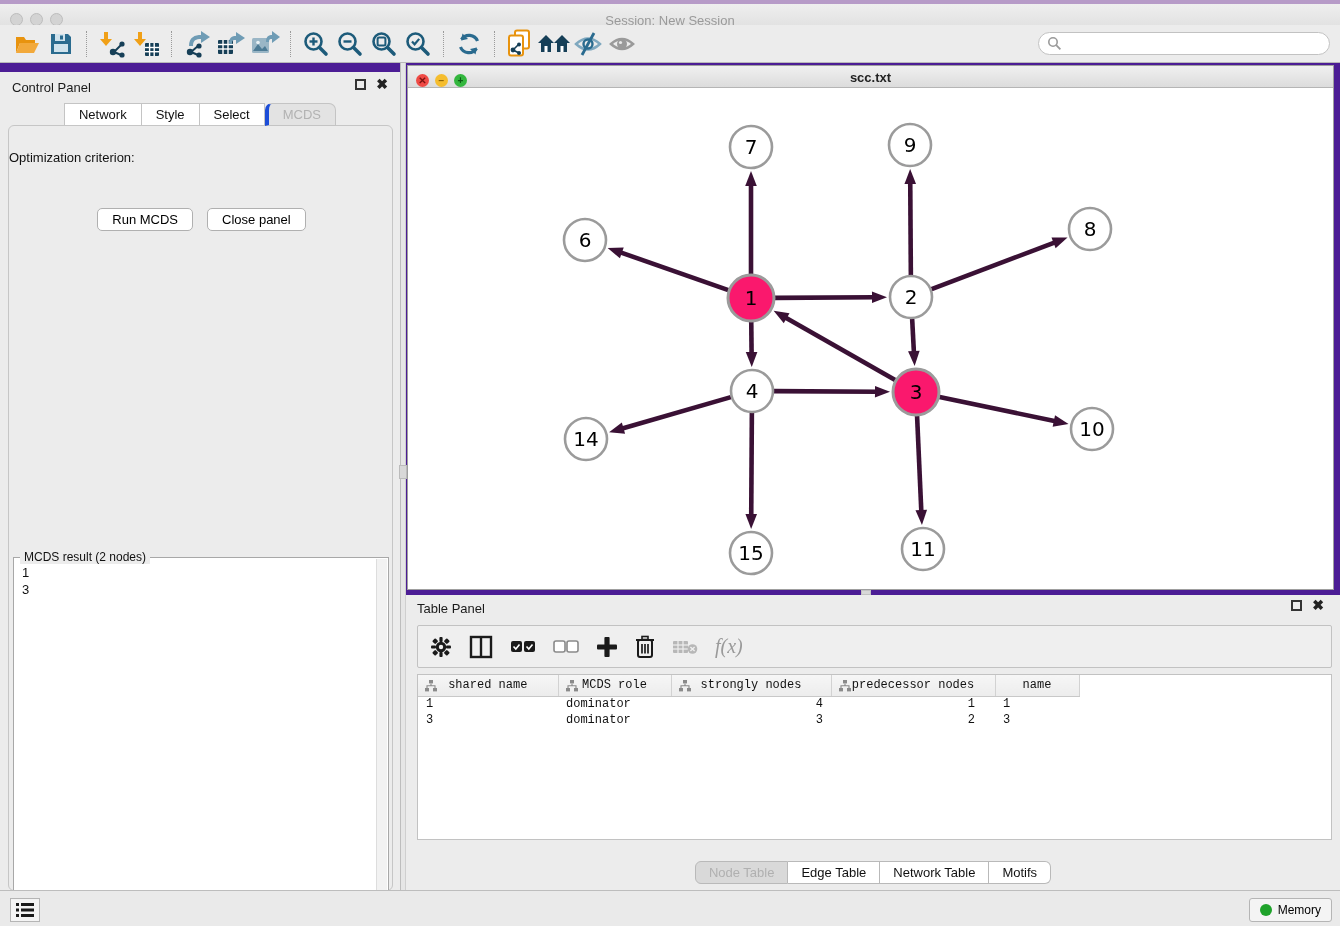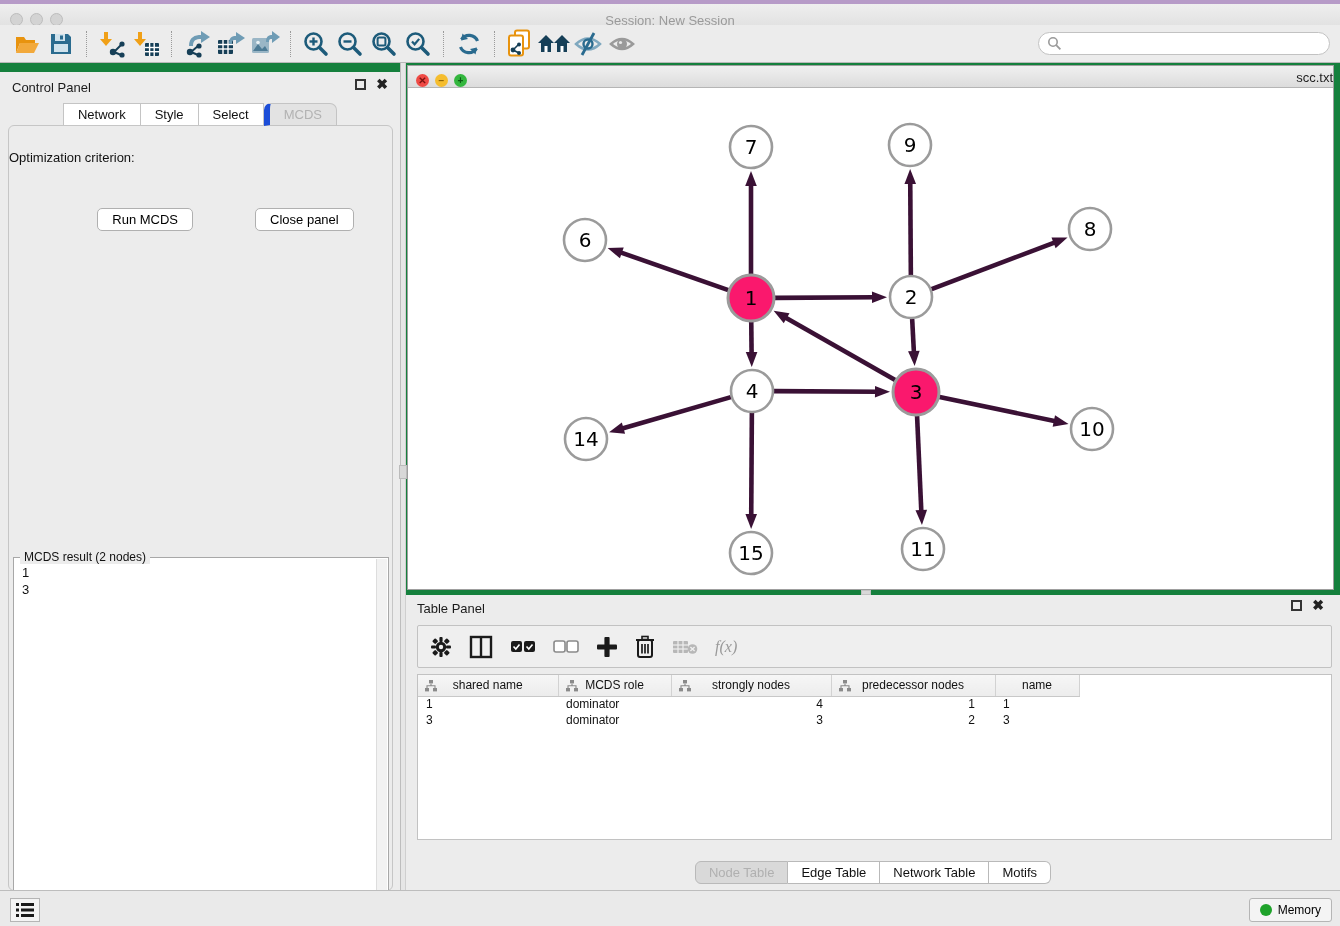--- a/index.html
+++ b/index.html
@@ -1,18 +1,18 @@
 <!DOCTYPE html>
 <html><head>
 <meta charset="utf-8">
 <style>
   * { margin:0; padding:0; box-sizing:border-box; }
   html,body { width:1340px; height:926px; font-family:"Liberation Sans",sans-serif; background:#ececec; overflow:hidden; }
   .abs { position:absolute; }
-  #app { position:relative; width:1340px; height:926px; background:#15803d; }
+  #app { position:relative; width:1340px; height:926px; background:#4c1d95; }
 
   
   #top-strip { left:0; top:0; width:1340px; height:4px; background:#b79bc8; }
   #titlebar { left:0; top:4px; width:1340px; height:21px; background:linear-gradient(#efefef,#e2e2e2); }
   .tl-dot { width:13px; height:13px; border-radius:50%; background:#d3d3d3; border:1px solid #bdbdbd; display:inline-block; margin-right:7px; }
   #traffic { left:10px; top:8px; }
   #win-title { width:100%; text-align:center; top:9px; color:#9a9a9a; font-size:13px; }
 
   
   #toolbar { left:0; top:25px; width:1340px; height:38px; background:#ececec; border-bottom:1px solid #b9b9b9; display:flex; align-items:center; padding:0 10px; }
@@ -24,52 +24,52 @@
   
   #control-panel { left:0; top:72px; width:400px; height:827px; background:#ececec; }
   #cp-header { left:0; top:0; width:400px; height:28px; }
   #cp-title { left:12px; top:8px; font-size:13px; color:#1a1a1a; }
   .panel-btns { position:absolute; right:12px; top:7px; display:flex; gap:10px; }
   .float-icon { width:11px; height:11px; border:2px solid #333; display:inline-block; cursor:pointer; }
   .close-icon { font-size:14px; font-weight:bold; color:#222; line-height:11px; cursor:pointer; }
   #cp-tabs { left:0; top:31px; width:400px; display:flex; justify-content:center; }
   .cp-tab { font-size:13px; padding:3px 14px; background:#fff; border:1px solid #c4c4c4; border-left:none; color:#111; cursor:pointer; }
   .cp-tab:first-child { border-left:1px solid #c4c4c4; }
-  .cp-tab.active { background:#e3e3e3; color:#b2b2b2; border-radius:7px 7px 0 0; border-left:6px solid #1d4ed8; position:relative; z-index:2; }
+  .cp-tab.active { background:#e3e3e3; color:#b2b2b2; border-radius:7px 7px 0 0; border-left:4px solid #1d4ed8; position:relative; z-index:2; }
   #cp-body { left:8px; top:53px; width:385px; height:766px; border:1px solid #c6c6c6; border-radius:6px; background:#ececec; }
   #opt-label { width:100%; text-align:left; top:24px; font-size:13px; color:#111; }
   #criterion-select { left:36px; top:47px; width:312px; height:23px; background:#fff; border:1px solid #b5b5b5; border-radius:5px; display:flex; align-items:center; padding:0 8px; font-size:13px; cursor:pointer; }
   #criterion-select .stepper { margin-left:auto; font-size:9px; line-height:7px; color:#444; text-align:center; }
   #cp-buttons { left:0; top:82px; width:385px; display:flex; justify-content:center; gap:14px; }
-  .cp-btn { background:#fff; border:1px solid #b0b0b0; border-radius:5px; font-size:13px; padding:3px 14px; height:23px; cursor:pointer; font-family:"Liberation Sans",sans-serif;margin-left:48px; }
+  .cp-btn { background:#fff; border:1px solid #b0b0b0; border-radius:5px; font-size:13px; padding:3px 14px; height:23px; cursor:pointer; font-family:"Liberation Sans",sans-serif; }
   #result-box { left:4px; top:431px; width:376px; height:376px; border:1px solid #a8a8a8; background:#fff;padding-left:28px; }
   #result-legend { position:absolute; left:6px; top:-8px; background:#ececec; padding:0 4px; font-size:12px; color:#111; }
   #result-text { position:absolute; left:4px; top:6px; right:14px; bottom:4px; font-size:13px; color:#111; white-space:pre; line-height:17px; padding-left:4px; }
   #result-scrollbar { position:absolute; right:1px; top:1px; width:11px; height:372px; background:#f2f2f2; border-left:1px solid #ddd; }
 
   
   #v-divider { left:400px; top:63px; width:6px; height:827px; background:#e6e6e6; border-left:1px solid #bdbdbd; border-right:1px solid #cfcfcf; }
   #v-handle { left:399px; top:465px; width:8px; height:14px; background:#d8d8d8; border:1px solid #bbb; }
   #h-handle { left:861px; top:590px; width:10px; height:5px; background:#d8d8d8; border:1px solid #c2c2c2; }
 
   
   #net-window { left:407px; top:65px; width:927px; height:525px; border:1px solid #9f9f9f; background:#fff; }
   #net-titlebar { left:0; top:0; width:925px; height:22px; background:linear-gradient(#f0f0f0,#dcdcdc); border-bottom:1px solid #b5b5b5; }
   .mac-dot { width:13px; height:13px; border-radius:50%; display:inline-block; margin-right:6px; text-align:center; font-size:10px; font-weight:bold; line-height:13px; cursor:pointer; }
   #net-dots { left:8px; top:4px; }
-  #net-title { width:100%; text-align:right; top:4px; font-size:13px; color:#222; }
+  #net-title { width:100%; text-align:center; top:4px; font-size:13px; color:#222;font-weight:bold; }
   #net-canvas { left:0; top:22px; }
 
   
   #table-panel { left:406px; top:595px; width:934px; height:295px; background:#ececec; }
   #tp-title { left:11px; top:6px; font-size:13px; color:#1a1a1a; }
   #tp-toolbar { left:11px; top:30px; width:915px; height:43px; border:1px solid #c2c2c2; border-radius:2px; display:flex; align-items:center; gap:17px; padding:0 12px; background:#efefef; }
   .tp-icon { display:flex; align-items:center; justify-content:center; cursor:pointer; }
-  #fx-label { font-family:"Liberation Serif",serif; font-style:italic; font-size:16px; color:#9a9a9a; cursor:default;text-align:right; }
-  #tp-table { left:11px; top:79px; width:915px; height:166px; background:#fff; border:1px solid #c2c2c2; overflow:hidden; }
+  #fx-label { font-family:"Liberation Serif",serif; font-style:italic; font-size:20px; color:#9a9a9a; cursor:default;text-align:right; }
+  #tp-table { left:11px; top:79px; width:915px; height:166px; background:#fff; border:1px solid #c2c2c2; overflow:hidden;font-family:Liberation Mono, monospace; }
   #tp-table table { border-collapse:collapse; font-size:11px; table-layout:fixed; }
   #tp-table th { background:linear-gradient(#f6f6f6,#ececec); border-right:1px solid #d2d2d2; border-bottom:1px solid #c8c8c8; font-weight:normal; font-size:12px; height:21px; position:relative; color:#111; }
   #tp-table th .hdr-ic { position:absolute; left:7px; top:5px; }
   #tp-table td { height:16px; padding:0 8px; color:#111; font-size:12px; }
   td.al { text-align:left; } td.ar { text-align:right; }
   
   #tp-tabs { left:0; top:266px; width:934px; display:flex; justify-content:center; }
   .tp-tab { font-size:13px; padding:3px 13px; background:#fff; border:1px solid #b9b9b9; border-left:none; color:#111; cursor:pointer; }
   .tp-tab.first { border-left:1px solid #b9b9b9; border-radius:6px 0 0 6px; }
   .tp-tab.last { border-radius:0 6px 6px 0; }

